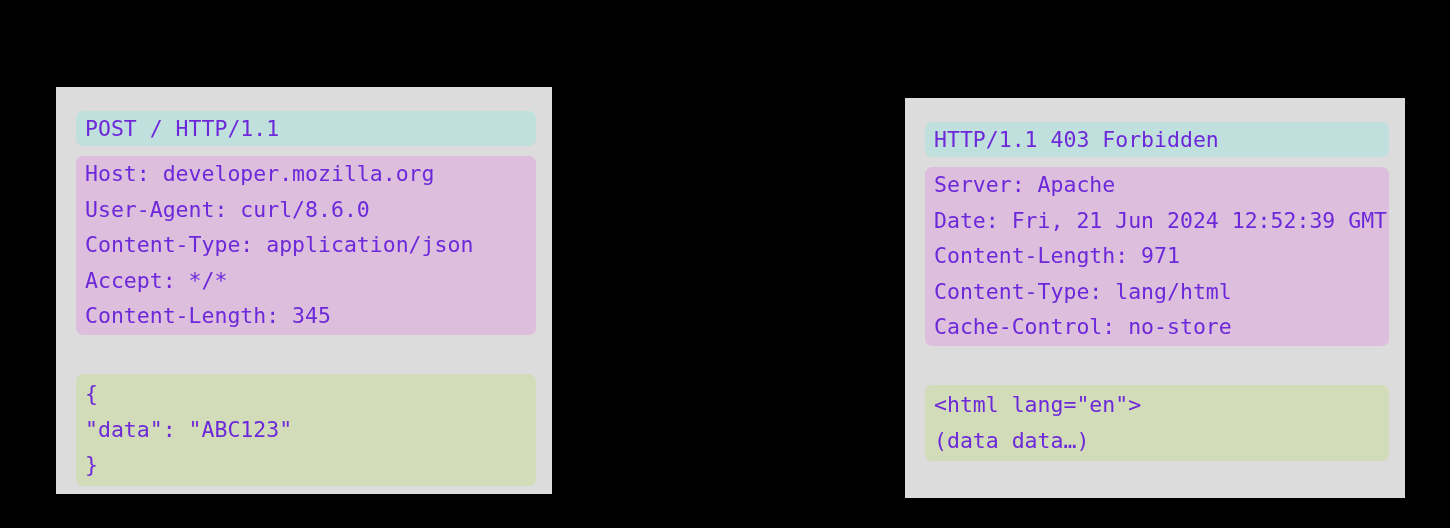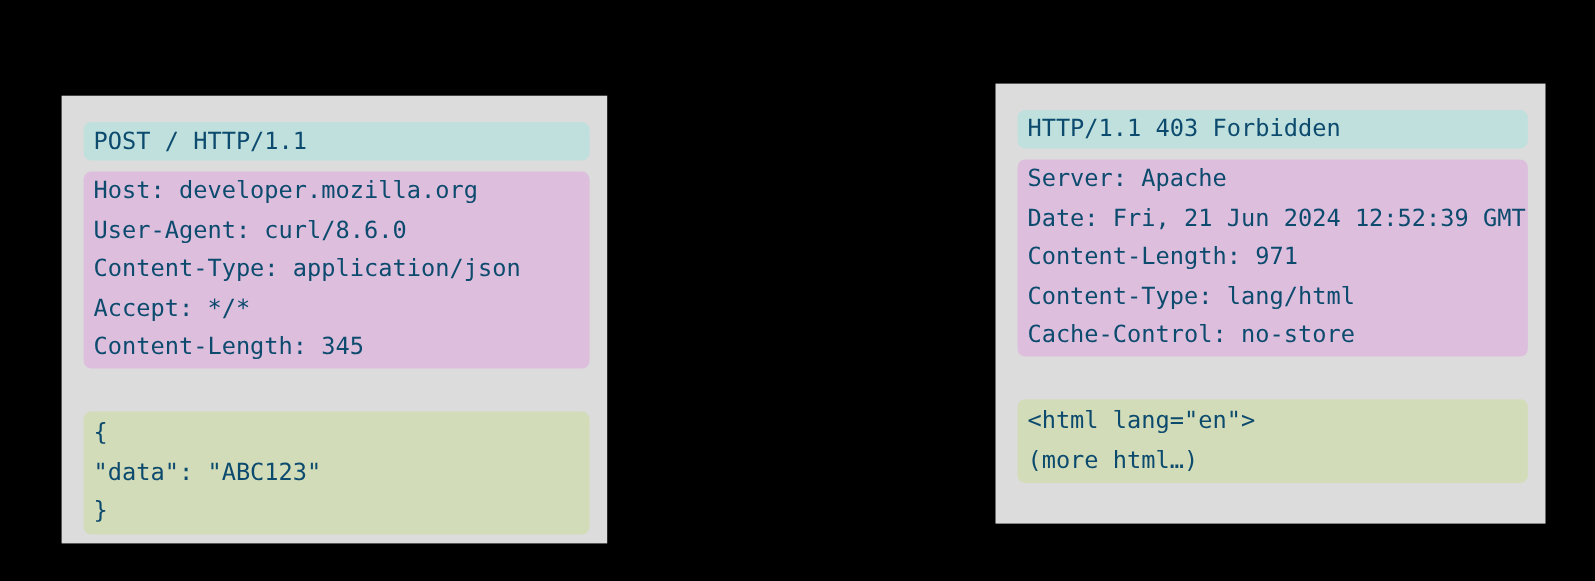--- a/index.html
+++ b/index.html
@@ -23,21 +23,21 @@
 
   #request-panel {
     left: 56px;
     top: 87px;
     width: 496px;
     height: 407px;
   }
 
   #response-panel {
     left: 905px;
-    top: 76px;
+    top: 98px;
     width: 500px;
     height: 400px;
   }
 
   .msg-stack {
     position: absolute;
     left: 20px;
     right: 16px;
     top: 24px;
   }
@@ -57,21 +57,21 @@
   }
 
   .block.body {
     background: #d2dcb8;
     margin-top: 39px;
   }
 
   .line {
     font-size: 21.5px;
     line-height: 35.4px;
-    color: #0c4a6e;
+    color: #6d28d9;
     white-space: pre;
     padding-left: 9px;
     letter-spacing: 0px;
   }
 
   .block.startline .line {
     padding-top: 0px;
   }
 
   .block.headers {
@@ -122,17 +122,17 @@
     <div class="block headers">
       <div class="line">Server: Apache</div>
       <div class="line">Date: Fri, 21 Jun 2024 12:52:39 GMT</div>
       <div class="line">Content-Length: 971</div>
       <div class="line">Content-Type: lang/html</div>
       <div class="line">Cache-Control: no-store</div>
     </div>
 
     <div class="block body">
       <div class="line">&lt;html lang="en"&gt;</div>
-      <div class="line">(more html…)</div>
+      <div class="line">(data data…)</div>
     </div>
 
   </div>
 </div>
 
 </body></html>

